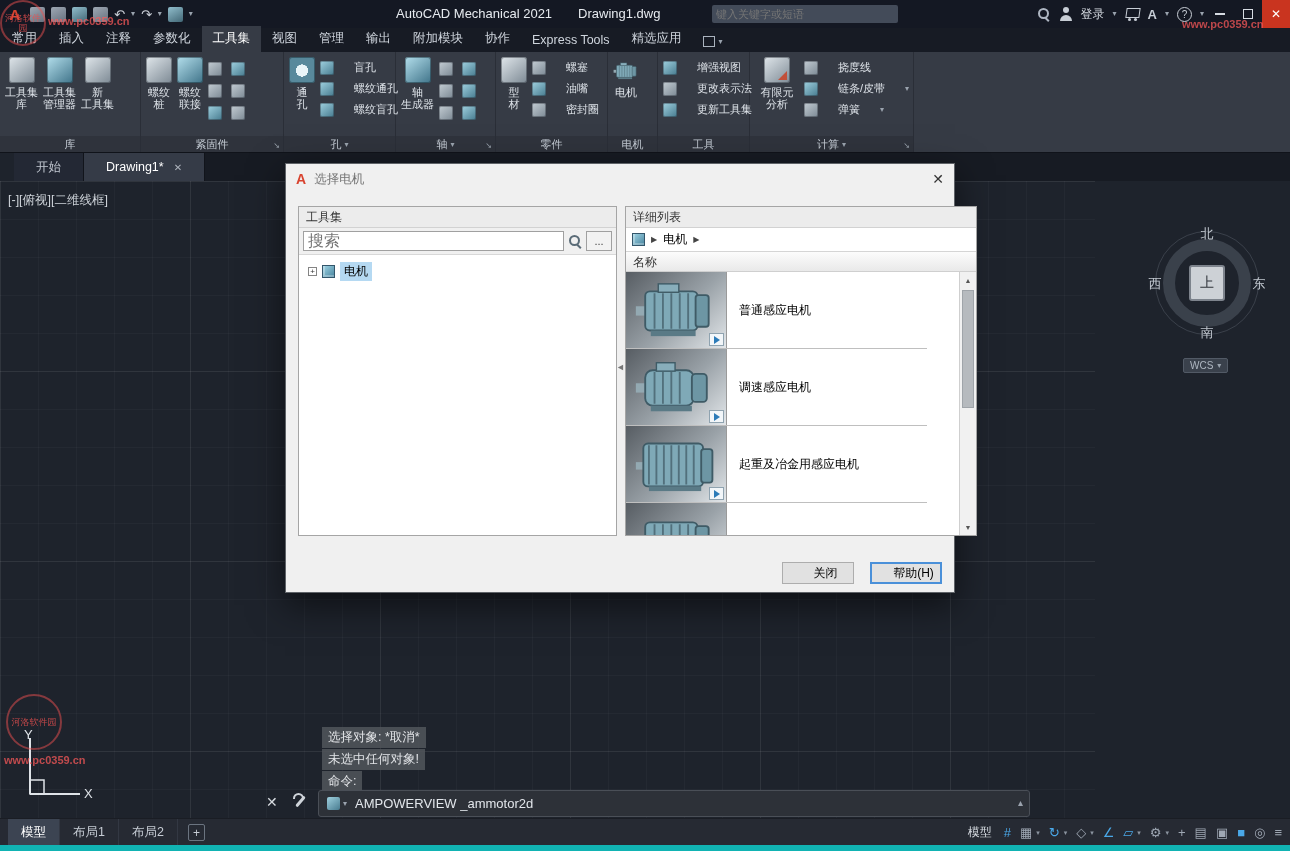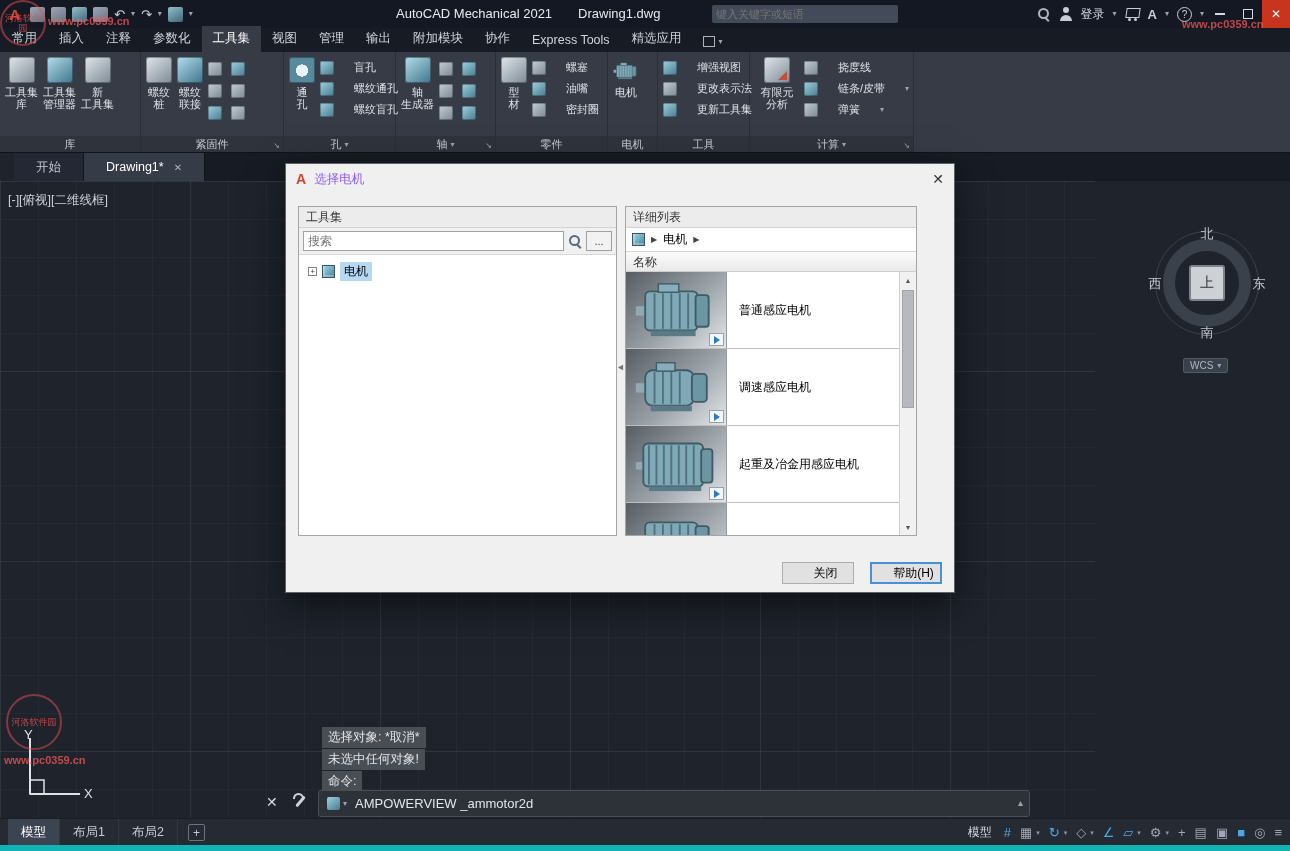--- a/index.html
+++ b/index.html
@@ -154,30 +154,30 @@
   .sic.accent { color:#4aa8e8; }
   .scaret { font-size:7px; color:#8b94a0; margin-left:-5px; }
   #strip { position:absolute; left:0; top:845px; width:1290px; height:6px; background:#11b3b3; }
 
   
   #dialog { position:absolute; left:285px; top:163px; width:670px; height:430px;
     background:#f0f0f0; border:1px solid #5f6368; box-shadow:0 12px 34px rgba(0,0,0,.55);
     color:#000; }
   #dlg-title { position:absolute; left:0; top:0; right:0; height:30px; display:flex; align-items:center; padding:0 10px; }
   #dlg-title .dlogo { color:#d8432f; font-weight:bold; font-size:14px; margin-right:8px; }
-  #dlg-title .dtext { font-size:12.5px; color:#8b5cf6; }
+  #dlg-title .dtext { font-size:12.5px; color:#737373; }
   #dlg-close { position:absolute; right:10px; top:7px; font-size:14px; color:#333; }
 
   .panel { position:absolute; background:#fff; border:1px solid #a5a5a5; }
   .phead { height:21px; background:#ececec; border-bottom:1px solid #d2d2d2;
     font-size:12px; color:#333; line-height:21px; padding-left:7px; }
   .searchrow { height:27px; background:#f0f0f0; border-bottom:1px solid #d8d8d8;
     display:flex; align-items:center; gap:4px; padding:0 4px; }
   .searchrow input { flex:1; height:20px; border:1px solid #a0a0a0; background:#fff;
-    font-size:12px; font-family:inherit; padding:0 4px; outline:none; }
+    font-size:16px; font-family:inherit; padding:0 4px; outline:none; }
   .morebtn { width:26px; height:20px; border:1px solid #a0a0a0; background:#f2f2f2;
     font-size:11px; display:flex; align-items:center; justify-content:center; color:#444; }
   .treearea { background:#fff; height:280px; padding:7px 0 0 9px; }
   .treerow { display:flex; align-items:center; gap:5px; }
   .expander { width:9px; height:9px; border:1px solid #848484; background:#fff;
     font-size:8px; line-height:7px; text-align:center; color:#333; flex:none; }
   .cube { width:13px; height:13px; background:linear-gradient(135deg,#9fd3e4,#4a86a0);
     border:1px solid #33566b; box-shadow:inset 2px -2px 0 rgba(255,255,255,.28); flex:none; }
   .treesel { background:#b5d9f2; padding:1px 4px; font-size:12px; }
 
@@ -531,21 +531,21 @@
         <div class="treerow">
           <span class="expander">+</span>
           <span class="cube"></span>
           <span class="treesel">电机</span>
         </div>
       </div>
     </div>
 
     <span class="split-arrow">◄</span>
 
-    <div class="panel" style="left:339px;top:42px;width:292px;height:330px">
+    <div class="panel" style="left:339px;top:42px;width:352px;height:330px">
       <div class="phead">详细列表</div>
       <div class="crumbrow">
         <span class="cube"></span>
         <span class="crumb-caret">▶</span>
         <span class="crumbtext">电机</span>
         <span class="crumb-caret">▶</span>
       </div>
       <div class="colhead">名称</div>
       <div class="listarea">
 

